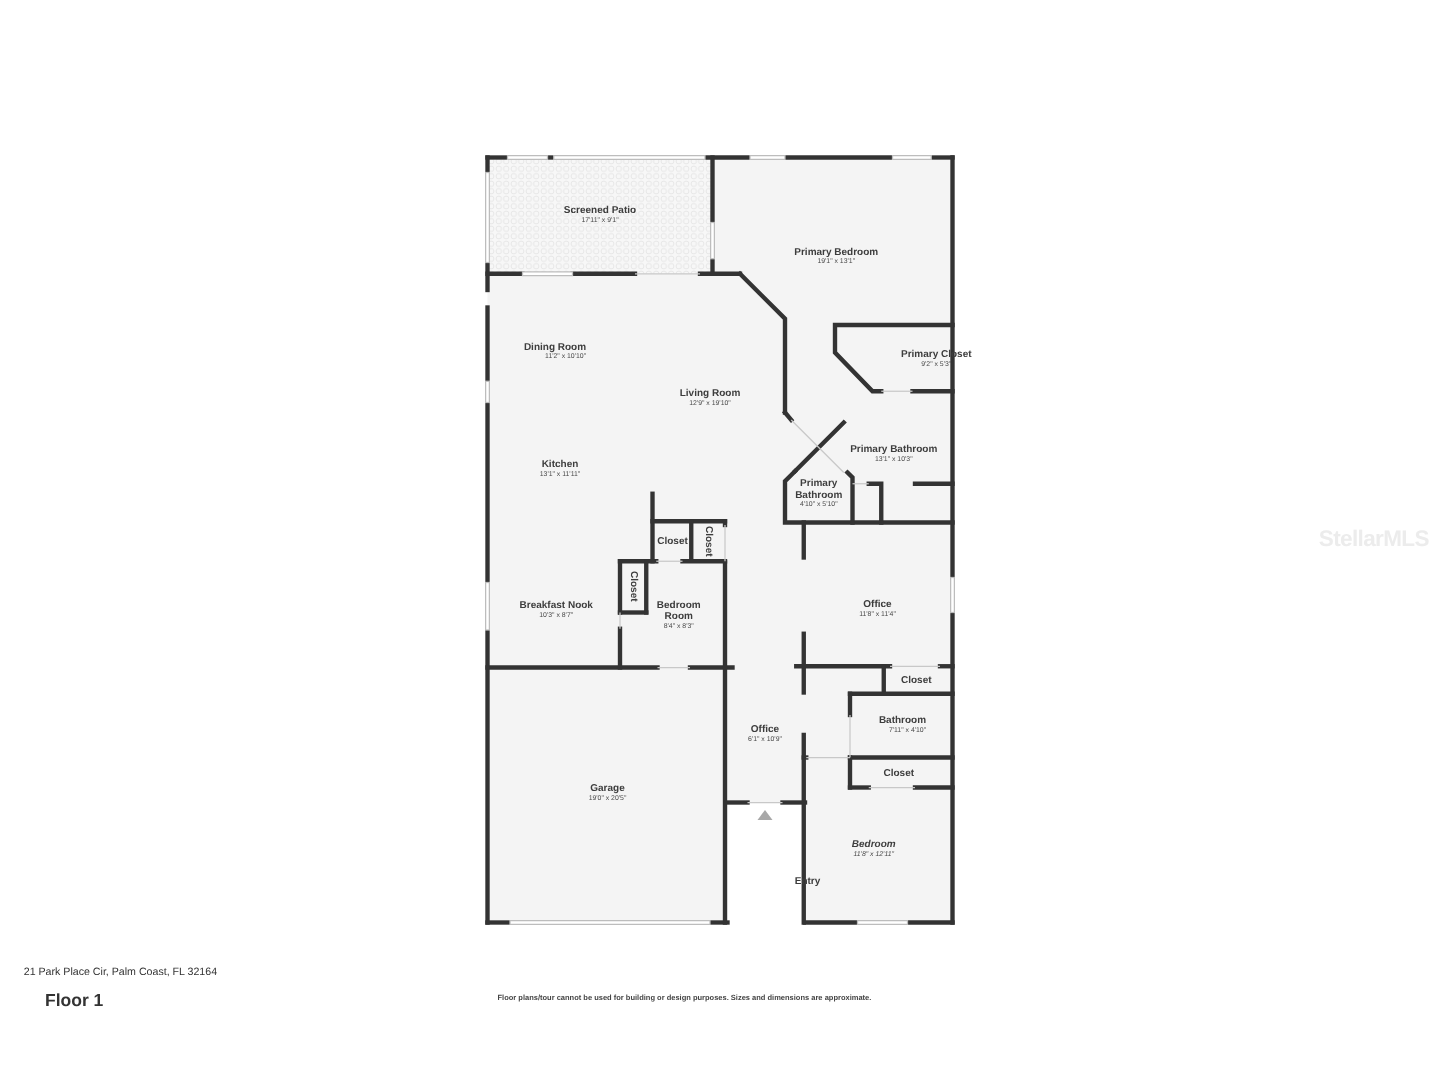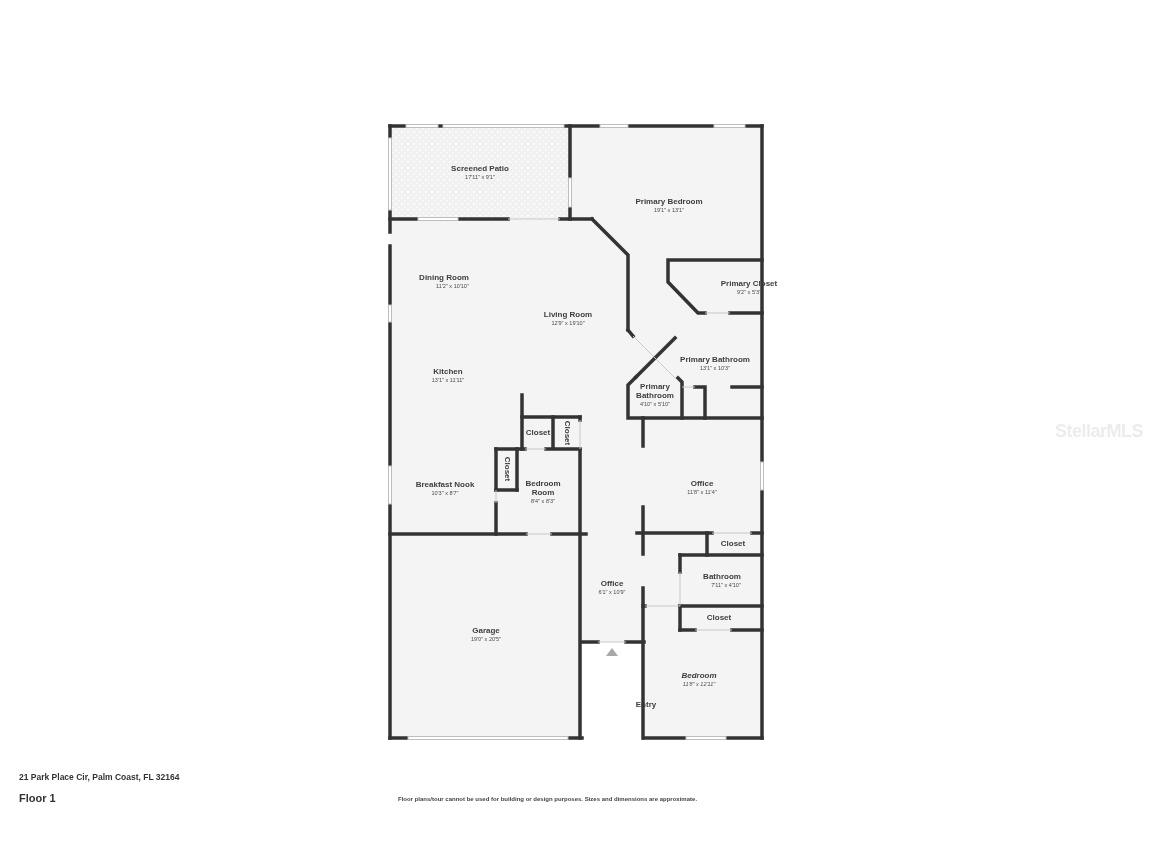--- a/index.html
+++ b/index.html
@@ -10,22 +10,22 @@
       color: #3a3a3a;
     }
     #plan { position: absolute; left: 0; top: 0; width: 1152px; height: 864px; }
     .room-label {
       position: absolute; transform: translate(-50%, -50%);
       text-align: center; white-space: nowrap; line-height: 1.15;
     }
     .room-name { font-size: 8px; font-weight: bold; color: #3d3d3d; display: block; }
     .room-dim { font-size: 5.5px; color: #4a4a4a; display: block; margin-top: 1px; }
     .vertical { transform: translate(-50%, -50%) rotate(90deg); }
-    .footer-address { position: absolute; left: 19px; top: 772px; font-size: 8.5px; font-weight: bold; color: #333; text-align: right; }
-    .footer-floor { position: absolute; left: 19px; top: 792px; font-size: 11px; font-weight: bold; color: #333; }
+    .footer-address { position: absolute; left: 19px; top: 772px; font-size: 8.5px; font-weight: normal; color: #333; text-align: right; }
+    .footer-floor { position: absolute; left: 36px; top: 792px; font-size: 14px; font-weight: bold; color: #333; }
     .disclaimer { position: absolute; left: 398px; top: 796px; font-size: 6px; font-weight: bold; color: #444; }
     .watermark { position: absolute; left: 1055px; top: 421px; font-size: 18px; font-weight: bold; color: #ececec; letter-spacing: -0.5px; }
     .entry-arrow {
       position: absolute; left: 606px; top: 648px; width: 0; height: 0;
       border-left: 6px solid transparent; border-right: 6px solid transparent;
       border-bottom: 8px solid #a8a8a8;
     }
   </style>
 </head>
 <body>

